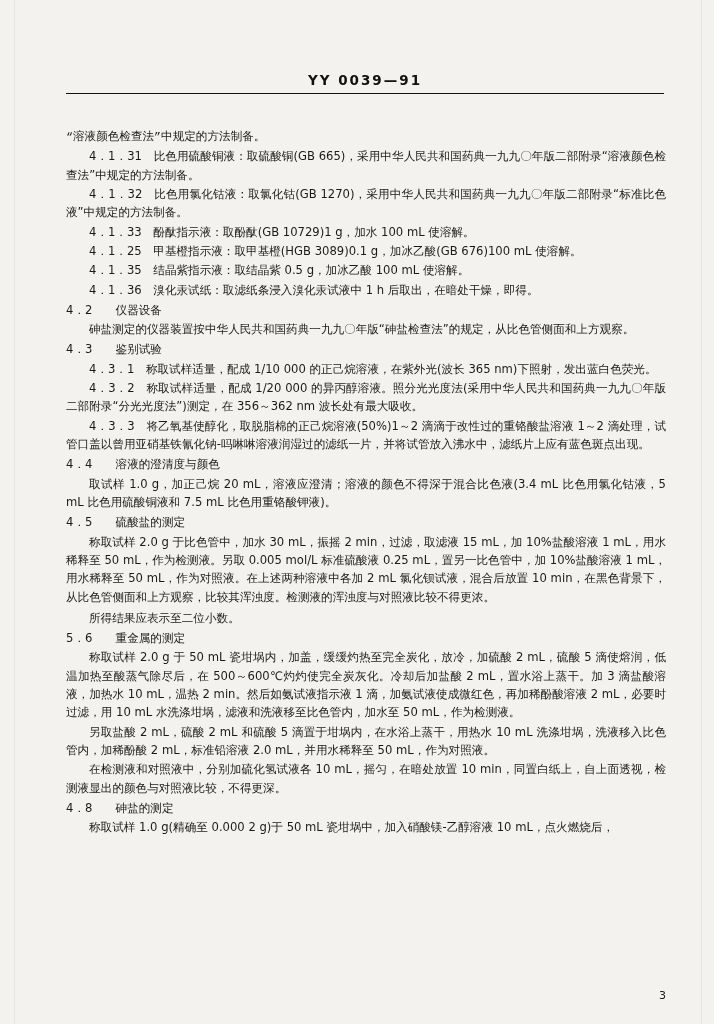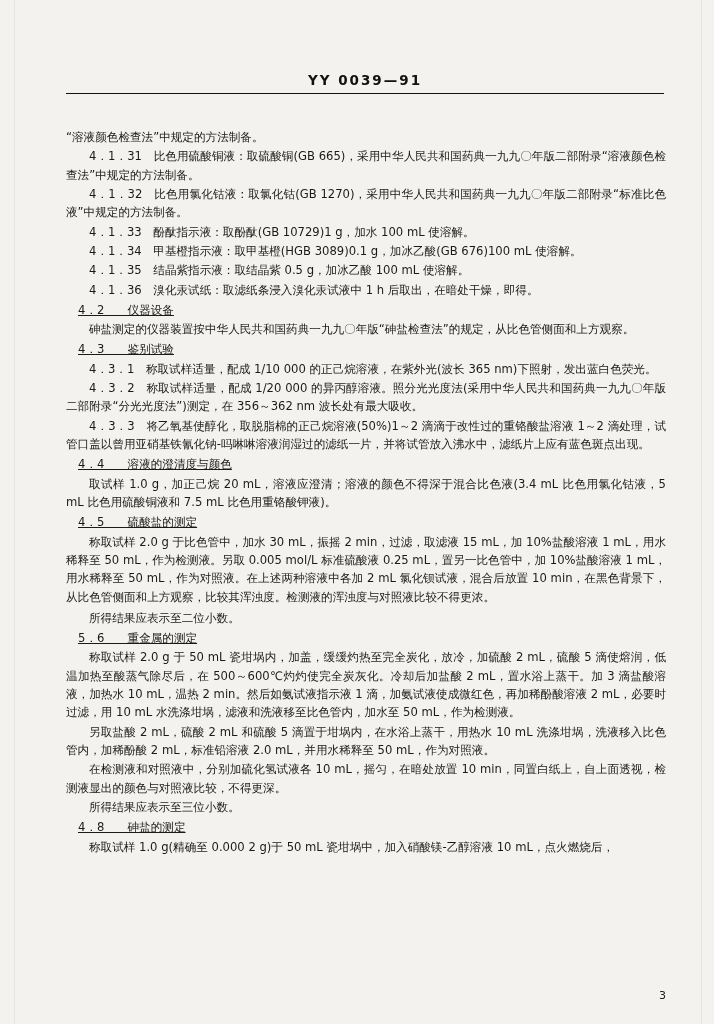--- a/index.html
+++ b/index.html
@@ -59,25 +59,24 @@
     font-size: 11.6px;
     line-height: 1.58;
     color: #1a1a1a;
     text-align: justify;
     font-family: "DejaVu Sans", "Liberation Sans", sans-serif;
   }
   .para {
     margin: 0 0 1px 0;
     white-space: normal;
   }
-  .indent-1 { text-indent: 0; }
+  .indent-1 { text-indent: 0; font-family: Liberation Mono, monospace; }
   .indent-2 { text-indent: 23px; }
   .sec-head {
-    margin: 2px 0 1px 12px;
-    text-decoration: underline;
+    margin: 2px 0 1px 0;
   }
   .gap-sm { margin-top: 3px; }
   .page-number {
     position: absolute;
     right: 48px;
     bottom: 22px;
     font-size: 11px;
     color: #1a1a1a;
   }
 </style>
@@ -91,37 +90,36 @@
   <div class="header">
     <div class="header-title">YY 0039—91</div>
     <div class="header-rule"></div>
   </div>
 
   <div class="content" id="content">
       <div class="para indent-1">“溶液颜色检查法”中规定的方法制备。</div>
       <div class="para indent-2">4．1．31　比色用硫酸铜液：取硫酸铜(GB 665)，采用中华人民共和国药典一九九〇年版二部附录“溶液颜色检查法”中规定的方法制备。</div>
       <div class="para indent-2">4．1．32　比色用氯化钴液：取氯化钴(GB 1270)，采用中华人民共和国药典一九九〇年版二部附录“标准比色液”中规定的方法制备。</div>
       <div class="para indent-2">4．1．33　酚酞指示液：取酚酞(GB 10729)1 g，加水 100 mL 使溶解。</div>
-      <div class="para indent-2">4．1．34　甲基橙指示液：取甲基橙(HGB 3089)0.1 g，加冰乙酸(GB 676)100 mL 使溶解。</div>
+      <div class="para indent-2">4．1．25　甲基橙指示液：取甲基橙(HGB 3089)0.1 g，加冰乙酸(GB 676)100 mL 使溶解。</div>
       <div class="para indent-2">4．1．35　结晶紫指示液：取结晶紫 0.5 g，加冰乙酸 100 mL 使溶解。</div>
       <div class="para indent-2">4．1．36　溴化汞试纸：取滤纸条浸入溴化汞试液中 1 h 后取出，在暗处干燥，即得。</div>
       <div class="para sec-head">4．2　　仪器设备</div>
       <div class="para indent-2">砷盐测定的仪器装置按中华人民共和国药典一九九〇年版“砷盐检查法”的规定，从比色管侧面和上方观察。</div>
       <div class="para sec-head">4．3　　鉴别试验</div>
       <div class="para indent-2">4．3．1　称取试样适量，配成 1/10 000 的正己烷溶液，在紫外光(波长 365 nm)下照射，发出蓝白色荧光。</div>
       <div class="para indent-2">4．3．2　称取试样适量，配成 1/20 000 的异丙醇溶液。照分光光度法(采用中华人民共和国药典一九九〇年版二部附录“分光光度法”)测定，在 356～362 nm 波长处有最大吸收。</div>
       <div class="para indent-2">4．3．3　将乙氧基使醇化，取脱脂棉的正己烷溶液(50%)1～2 滴滴于改性过的重铬酸盐溶液 1～2 滴处理，试管口盖以曾用亚硝基铁氰化钠-吗啉啉溶液润湿过的滤纸一片，并将试管放入沸水中，滤纸片上应有蓝色斑点出现。</div>
       <div class="para sec-head">4．4　　溶液的澄清度与颜色</div>
       <div class="para indent-2">取试样 1.0 g，加正己烷 20 mL，溶液应澄清；溶液的颜色不得深于混合比色液(3.4 mL 比色用氯化钴液，5 mL 比色用硫酸铜液和 7.5 mL 比色用重铬酸钾液)。</div>
       <div class="para sec-head">4．5　　硫酸盐的测定</div>
       <div class="para indent-2">称取试样 2.0 g 于比色管中，加水 30 mL，振摇 2 min，过滤，取滤液 15 mL，加 10%盐酸溶液 1 mL，用水稀释至 50 mL，作为检测液。另取 0.005 mol/L 标准硫酸液 0.25 mL，置另一比色管中，加 10%盐酸溶液 1 mL，用水稀释至 50 mL，作为对照液。在上述两种溶液中各加 2 mL 氯化钡试液，混合后放置 10 min，在黑色背景下，从比色管侧面和上方观察，比较其浑浊度。检测液的浑浊度与对照液比较不得更浓。</div>
       <div class="para indent-2 gap-sm">所得结果应表示至二位小数。</div>
       <div class="para sec-head">5．6　　重金属的测定</div>
       <div class="para indent-2">称取试样 2.0 g 于 50 mL 瓷坩埚内，加盖，缓缓灼热至完全炭化，放冷，加硫酸 2 mL，硫酸 5 滴使熔润，低温加热至酸蒸气除尽后，在 500～600℃灼灼使完全炭灰化。冷却后加盐酸 2 mL，置水浴上蒸干。加 3 滴盐酸溶液，加热水 10 mL，温热 2 min。然后如氨试液指示液 1 滴，加氨试液使成微红色，再加稀酚酸溶液 2 mL，必要时过滤，用 10 mL 水洗涤坩埚，滤液和洗液移至比色管内，加水至 50 mL，作为检测液。</div>
       <div class="para indent-2">另取盐酸 2 mL，硫酸 2 mL 和硫酸 5 滴置于坩埚内，在水浴上蒸干，用热水 10 mL 洗涤坩埚，洗液移入比色管内，加稀酚酸 2 mL，标准铅溶液 2.0 mL，并用水稀释至 50 mL，作为对照液。</div>
       <div class="para indent-2">在检测液和对照液中，分别加硫化氢试液各 10 mL，摇匀，在暗处放置 10 min，同置白纸上，自上面透视，检测液显出的颜色与对照液比较，不得更深。</div>
-      <div class="para indent-2">所得结果应表示至三位小数。</div>
       <div class="para sec-head">4．8　　砷盐的测定</div>
       <div class="para indent-2">称取试样 1.0 g(精确至 0.000 2 g)于 50 mL 瓷坩埚中，加入硝酸镁-乙醇溶液 10 mL，点火燃烧后，</div>
     </div>
 
   <div class="page-number">3</div>
 </div>
 
 </body></html>

